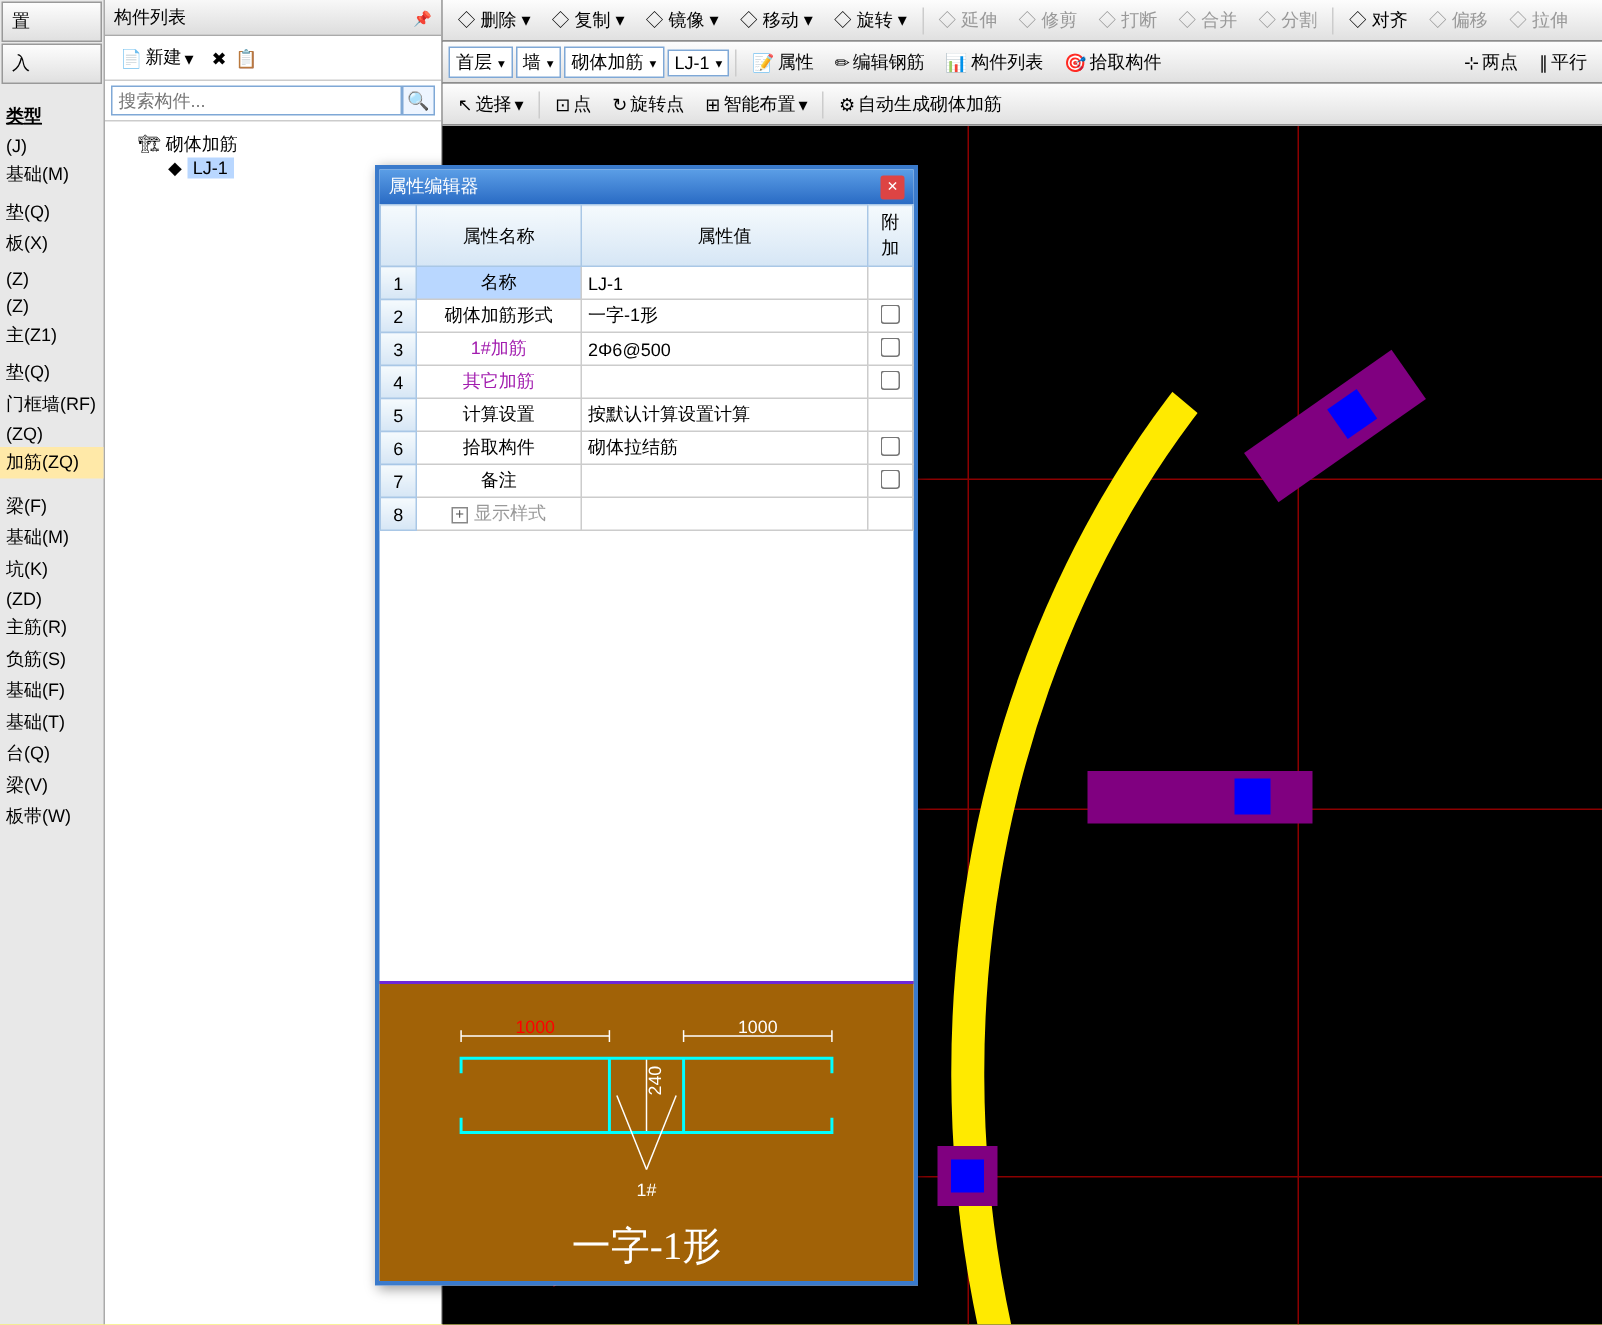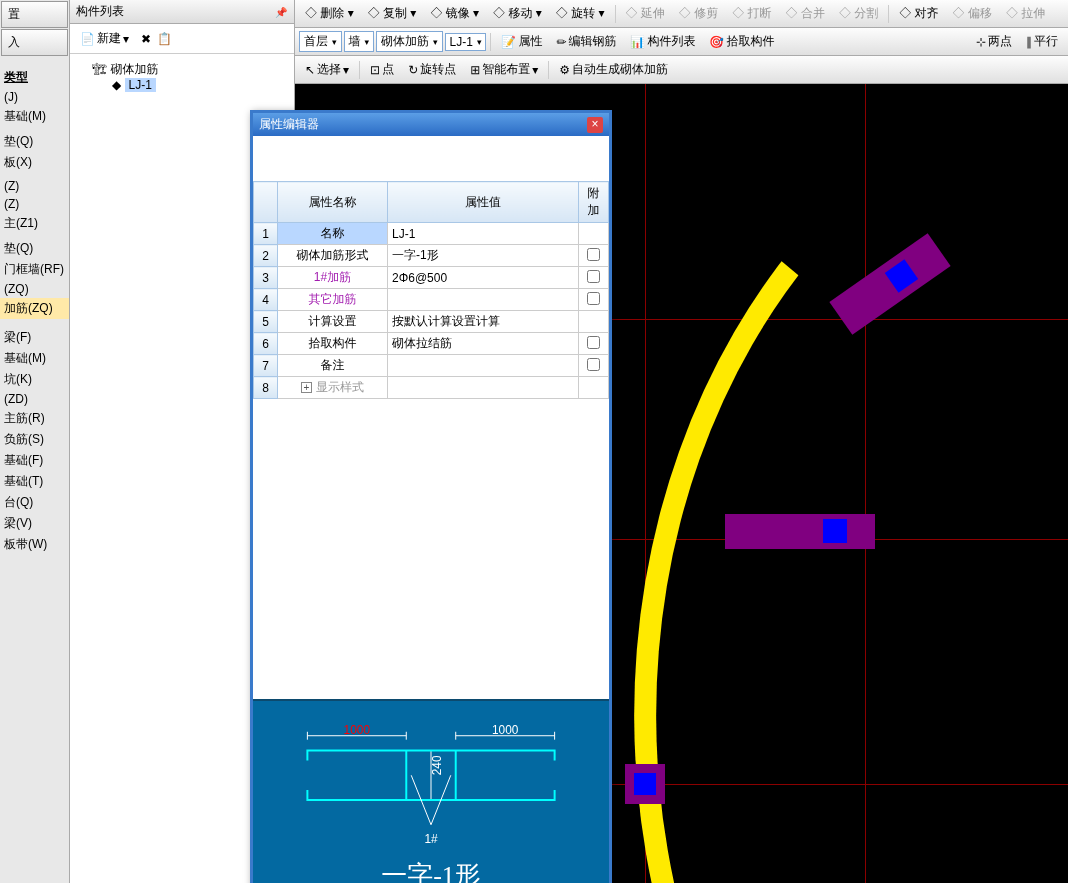--- a/index.html
+++ b/index.html
@@ -48,32 +48,32 @@
 .origin { position: absolute; left: 48px; bottom: 30px; }
 .origin .axx { width: 28px; height: 2px; background: red; position: absolute; }
 .origin .axx::after { content: ""; position: absolute; right: -4px; top: -3px; border-left: 6px solid red; border-top: 4px solid transparent; border-bottom: 4px solid transparent; }
 .origin .axy { width: 2px; height: 28px; background: #0f0; position: absolute; bottom: 0; }
 .origin .axy::after { content: ""; position: absolute; top: -4px; left: -3px; border-bottom: 6px solid #0f0; border-left: 4px solid transparent; border-right: 4px solid transparent; }
 
 
 .dialog { position: absolute; left: 250px; top: 110px; width: 362px; border: 3px solid #3a7acb; background: #fff; box-shadow: 2px 2px 8px rgba(0,0,0,.4); }
 .dlg-title { background: linear-gradient(#5b9ee6,#2a6bc4); color: #fff; padding: 3px 6px; display: flex; justify-content: space-between; align-items: center; }
 .dlg-title .x { width: 16px; height: 16px; background: #d44; color: #fff; text-align: center; line-height: 14px; border-radius: 2px; cursor: pointer; }
-.ptable { width: 100%; border-collapse: collapse; margin-top: 45px; }
+.ptable { width: 100%; border-collapse: collapse; }
 .ptable th { background: linear-gradient(#f5fafd,#d6e6f5); border: 1px solid #a9c7e6; padding: 3px 4px; font-weight: normal; }
 .ptable td { border: 1px solid #ccc; padding: 2px 4px; height: 20px; }
 .ptable td.rownum { background: linear-gradient(#f5fafd,#d6e6f5); text-align: center; width: 24px; border-color:#a9c7e6; }
 .ptable td.name { text-align: center; width: 110px; }
 .ptable td.name.blue { color: #a21caf; }
 .ptable td.val { }
 .ptable td.chk { width: 30px; text-align: center; }
 .ptable td.chk input { }
 .ptable tr.selrow td.name { background: #b9d7ff; }
 .expand { color: #555; margin-right: 4px; border: 1px solid #888; width: 11px; height: 11px; display: inline-flex; align-items: center; justify-content: center; font-size: 10px; line-height: 9px; }
-.preview { background: #0369a1; height: 200px; position: relative; border-top: 2px solid #0c4a6e; }
+.preview { background: #a16207; height: 200px; position: relative; border-top: 2px solid #6d28d9; }
 .preview svg { width: 100%; height: 100%; }
 .preview-label { position: absolute; bottom: 6px; left: 0; right: 0; text-align: center; color: #fff; font-family: SimSun; font-size: 26px; }
 </style>
 </head>
 <body>
 
 <div class="main-area">
 
   <div class="left-pane">
     <span class="tab-btn">置</span>
@@ -112,20 +112,24 @@
 
   <div class="mid-pane">
     <div class="mid-title">
       <span>构件列表</span>
       <span class="pin"></span>
     </div>
     <div class="mid-tools">
       <span class="tbtn">📄 <span>新建</span> ▾</span>
       <span>✖</span>
       <span>📋</span>
+    </div>
+    <div class="mid-search">
+      <input placeholder="搜索构件..." style="">
+      <button>🔍</button>
     </div>
     <div class="tree">
       <div class="node root">砌体加筋</div>
       <div class="leaf">◆ <span>LJ-1</span></div>
     </div>
   </div>
 
   <div class="right-pane">
     <div class="toolbar" id="tb1">
         <span class="tbtn">◇ 删除 ▾</span>

